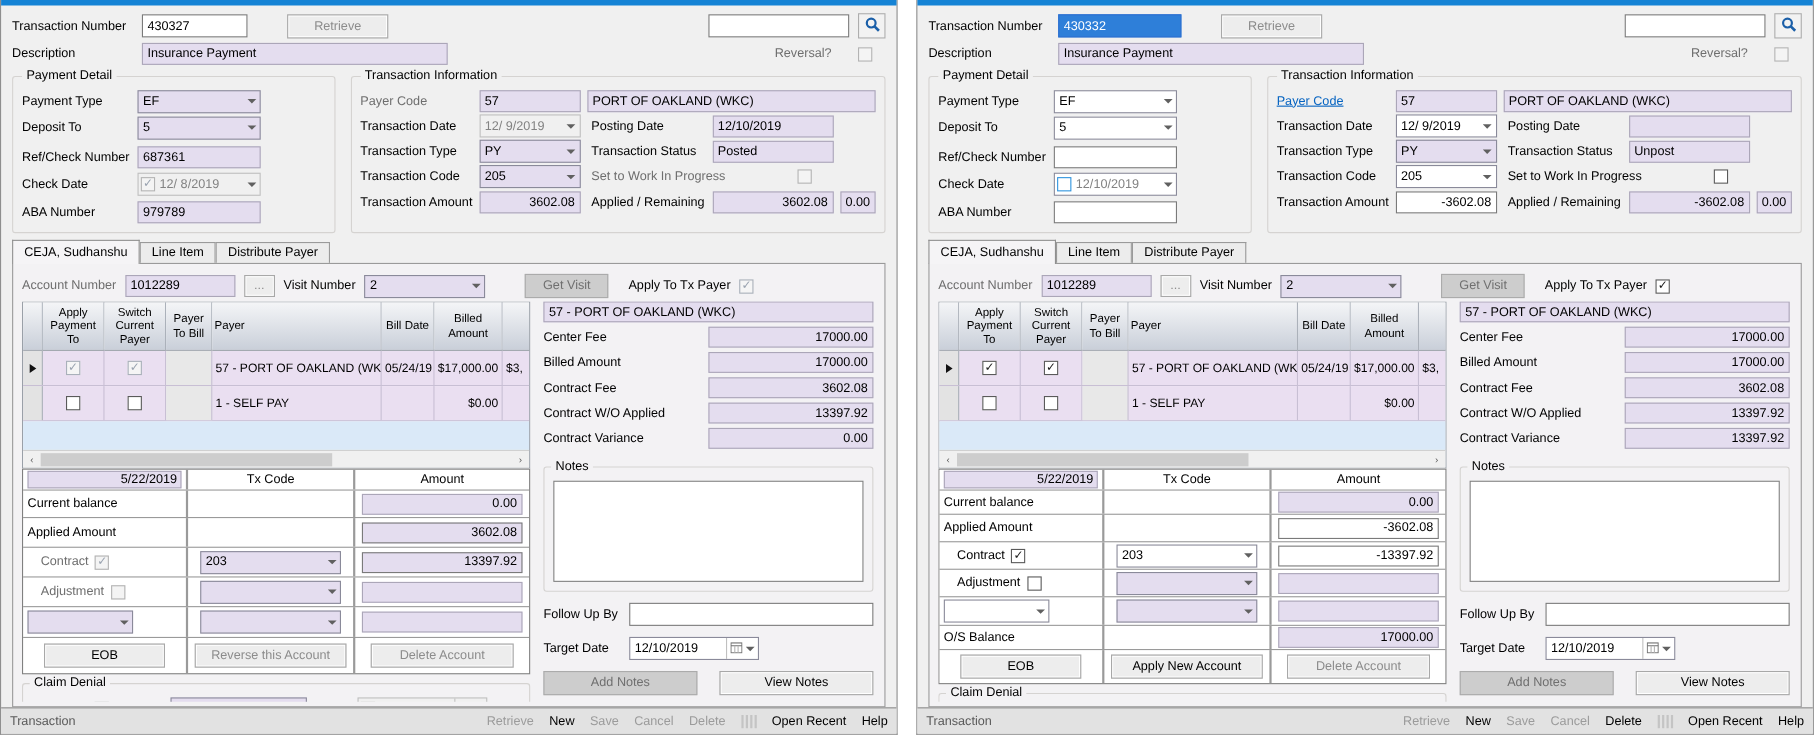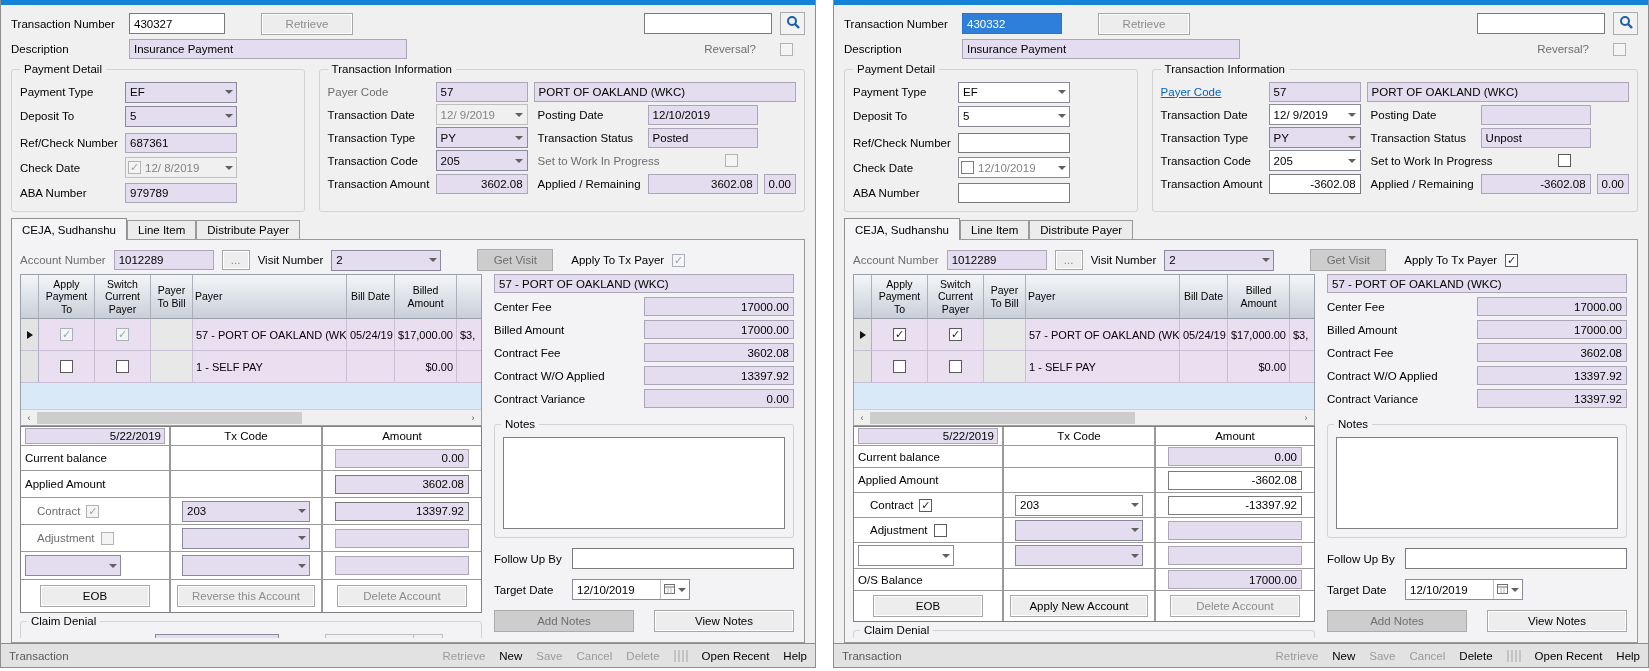--- a/index.html
+++ b/index.html
@@ -58,21 +58,21 @@
   .sbar{height:16px;background:#F0F0F0;border-top:1px solid #D0D0D0;display:flex;align-items:center;}
   .sbar .ar{width:16px;font-size:9px;color:#555;display:flex;align-items:center;justify-content:center;}
   .sbar .track{flex:1;height:100%;position:relative;}
   .sbar .thumb{position:absolute;left:0;top:2px;height:12px;width:62%;background:#CDCDCD;}
   
   .atbl{border:1px solid #808080;background:#FFF;margin-top:0;font-size:11.5px;}
   .atr{display:flex;border-bottom:1px solid #9A9A9A;align-items:center;}
   .atr.hdr{height:19px;}
   .ac1{width:150px;padding:2px 4px;display:flex;align-items:center;gap:6px;border-right:2px double #9A9A9A;align-self:stretch;}
   .ac2{width:152px;padding:2px 6px;display:flex;align-items:center;justify-content:center;border-right:2px double #9A9A9A;align-self:stretch;}
-  .ac3{flex:1;padding:2px 12px;display:flex;align-items:flex-start;justify-content:center;}
+  .ac3{flex:1;padding:2px 6px;display:flex;align-items:flex-start;justify-content:center;}
   .hdr .hcell{text-align:center;width:100%;}
   .datefld{background:var(--lav);border:1px solid var(--lav-b);height:16px;flex:1;display:flex;align-items:center;justify-content:flex-end;padding:0 3px;font-size:11.5px;}
   .amt{border:1px solid #7a7a7a;background:var(--lav);height:19px;width:100%;display:flex;align-items:center;justify-content:flex-end;padding:0 4px;}
   .amt.plain{border-color:var(--lav-b);}
   .amt.white{background:#FFF;}
   .btnrow{display:flex;border-bottom:none;align-items:center;height:32px;}
   
   .claim{border:1px solid var(--grp);border-radius:3px;position:relative;margin-top:8px;padding:10px 8px 6px 10px;}
   .claim .gtitle{position:absolute;top:-7px;left:6px;background:#F3F2F4;padding:0 4px;font-size:11.5px;}
   
@@ -495,21 +495,21 @@
     </span>
   </div>
 </section>
 
 <section class="win">
   <div class="strip"></div>
   <div class="content">
 
     <div class="row" style="gap:8px;">
       <span class="lbl" style="width:110px;">Transaction Number</span>
-      <input class="txt sel" style="width: 100px;" value="430332">
+      <input class="txt sel" style="width: 112px;" value="430332">
       <button class="btn dim" style="width:92px;margin-left:28px;">Retrieve</button>
       <span style="flex:1;"></span>
       <input class="txt" style="width: 128px;">
       <button class="searchbtn">
         <span>
           <svg width="14" height="14" viewBox="0 0 14 14">
               <circle cx="6" cy="6" r="4" fill="none" stroke="#1B5FA8" stroke-width="2"></circle>
               <line x1="9" y1="9" x2="13" y2="13" stroke="#1B5FA8" stroke-width="2.4"></line>
             </svg>
         </span>

